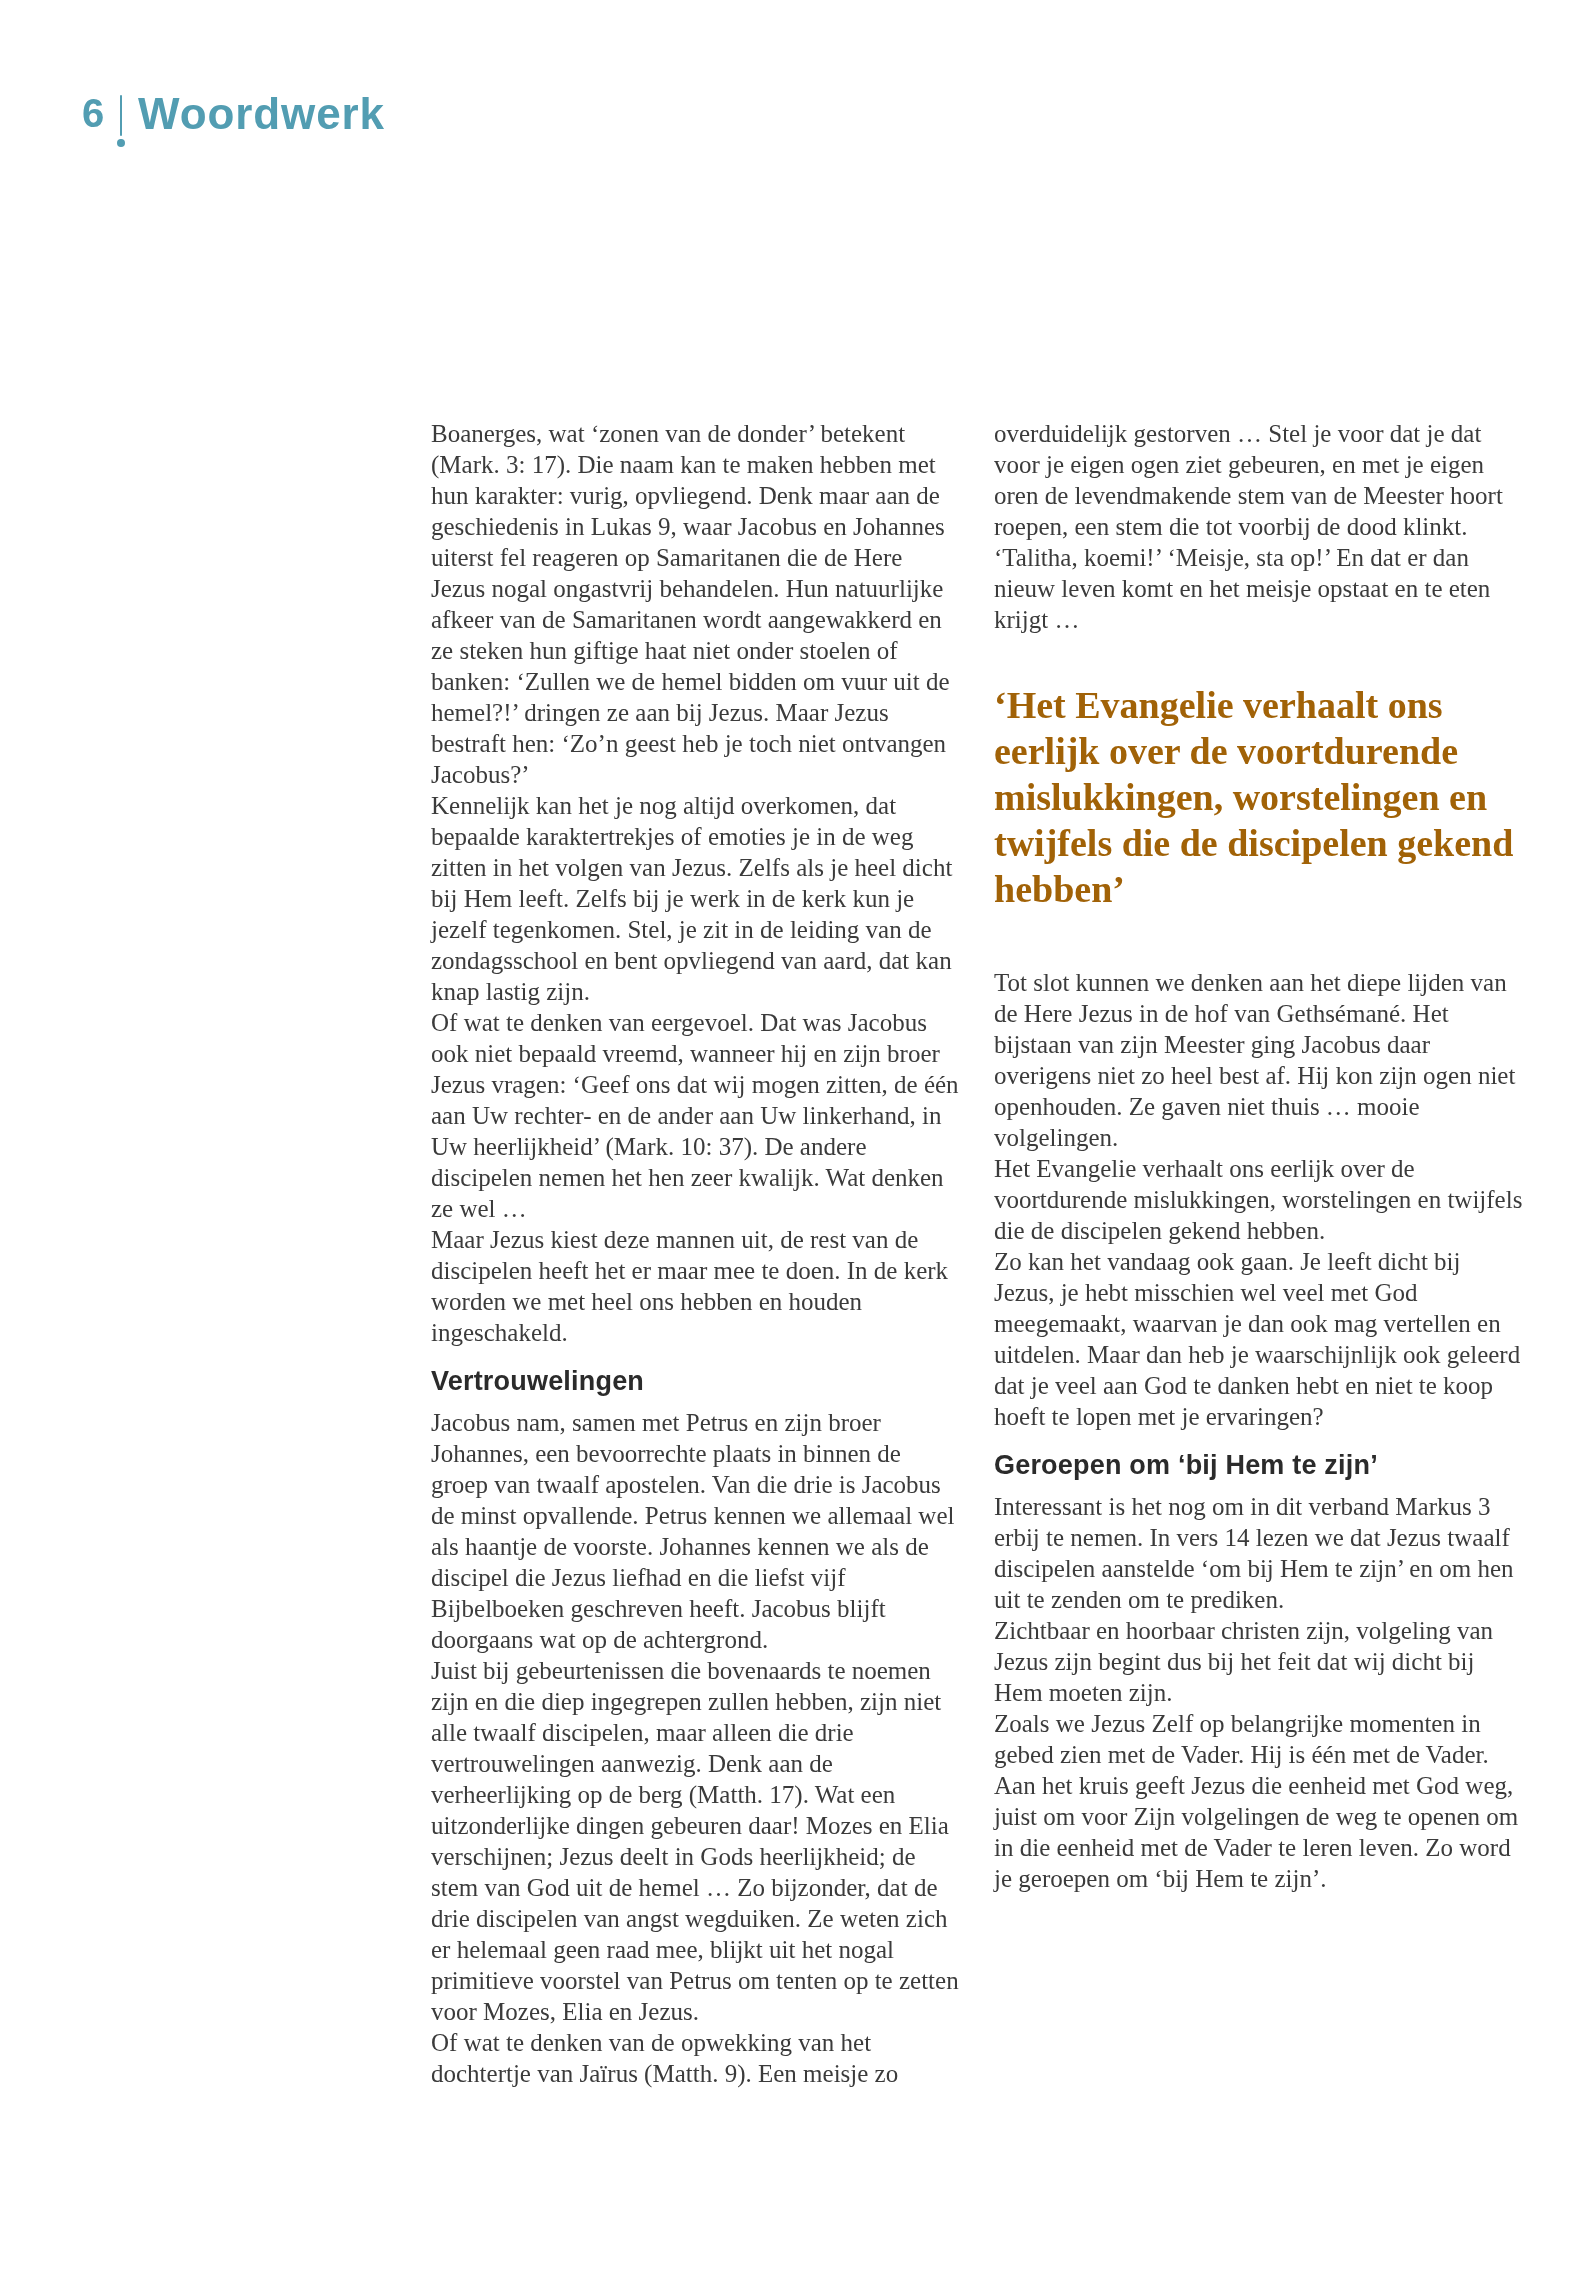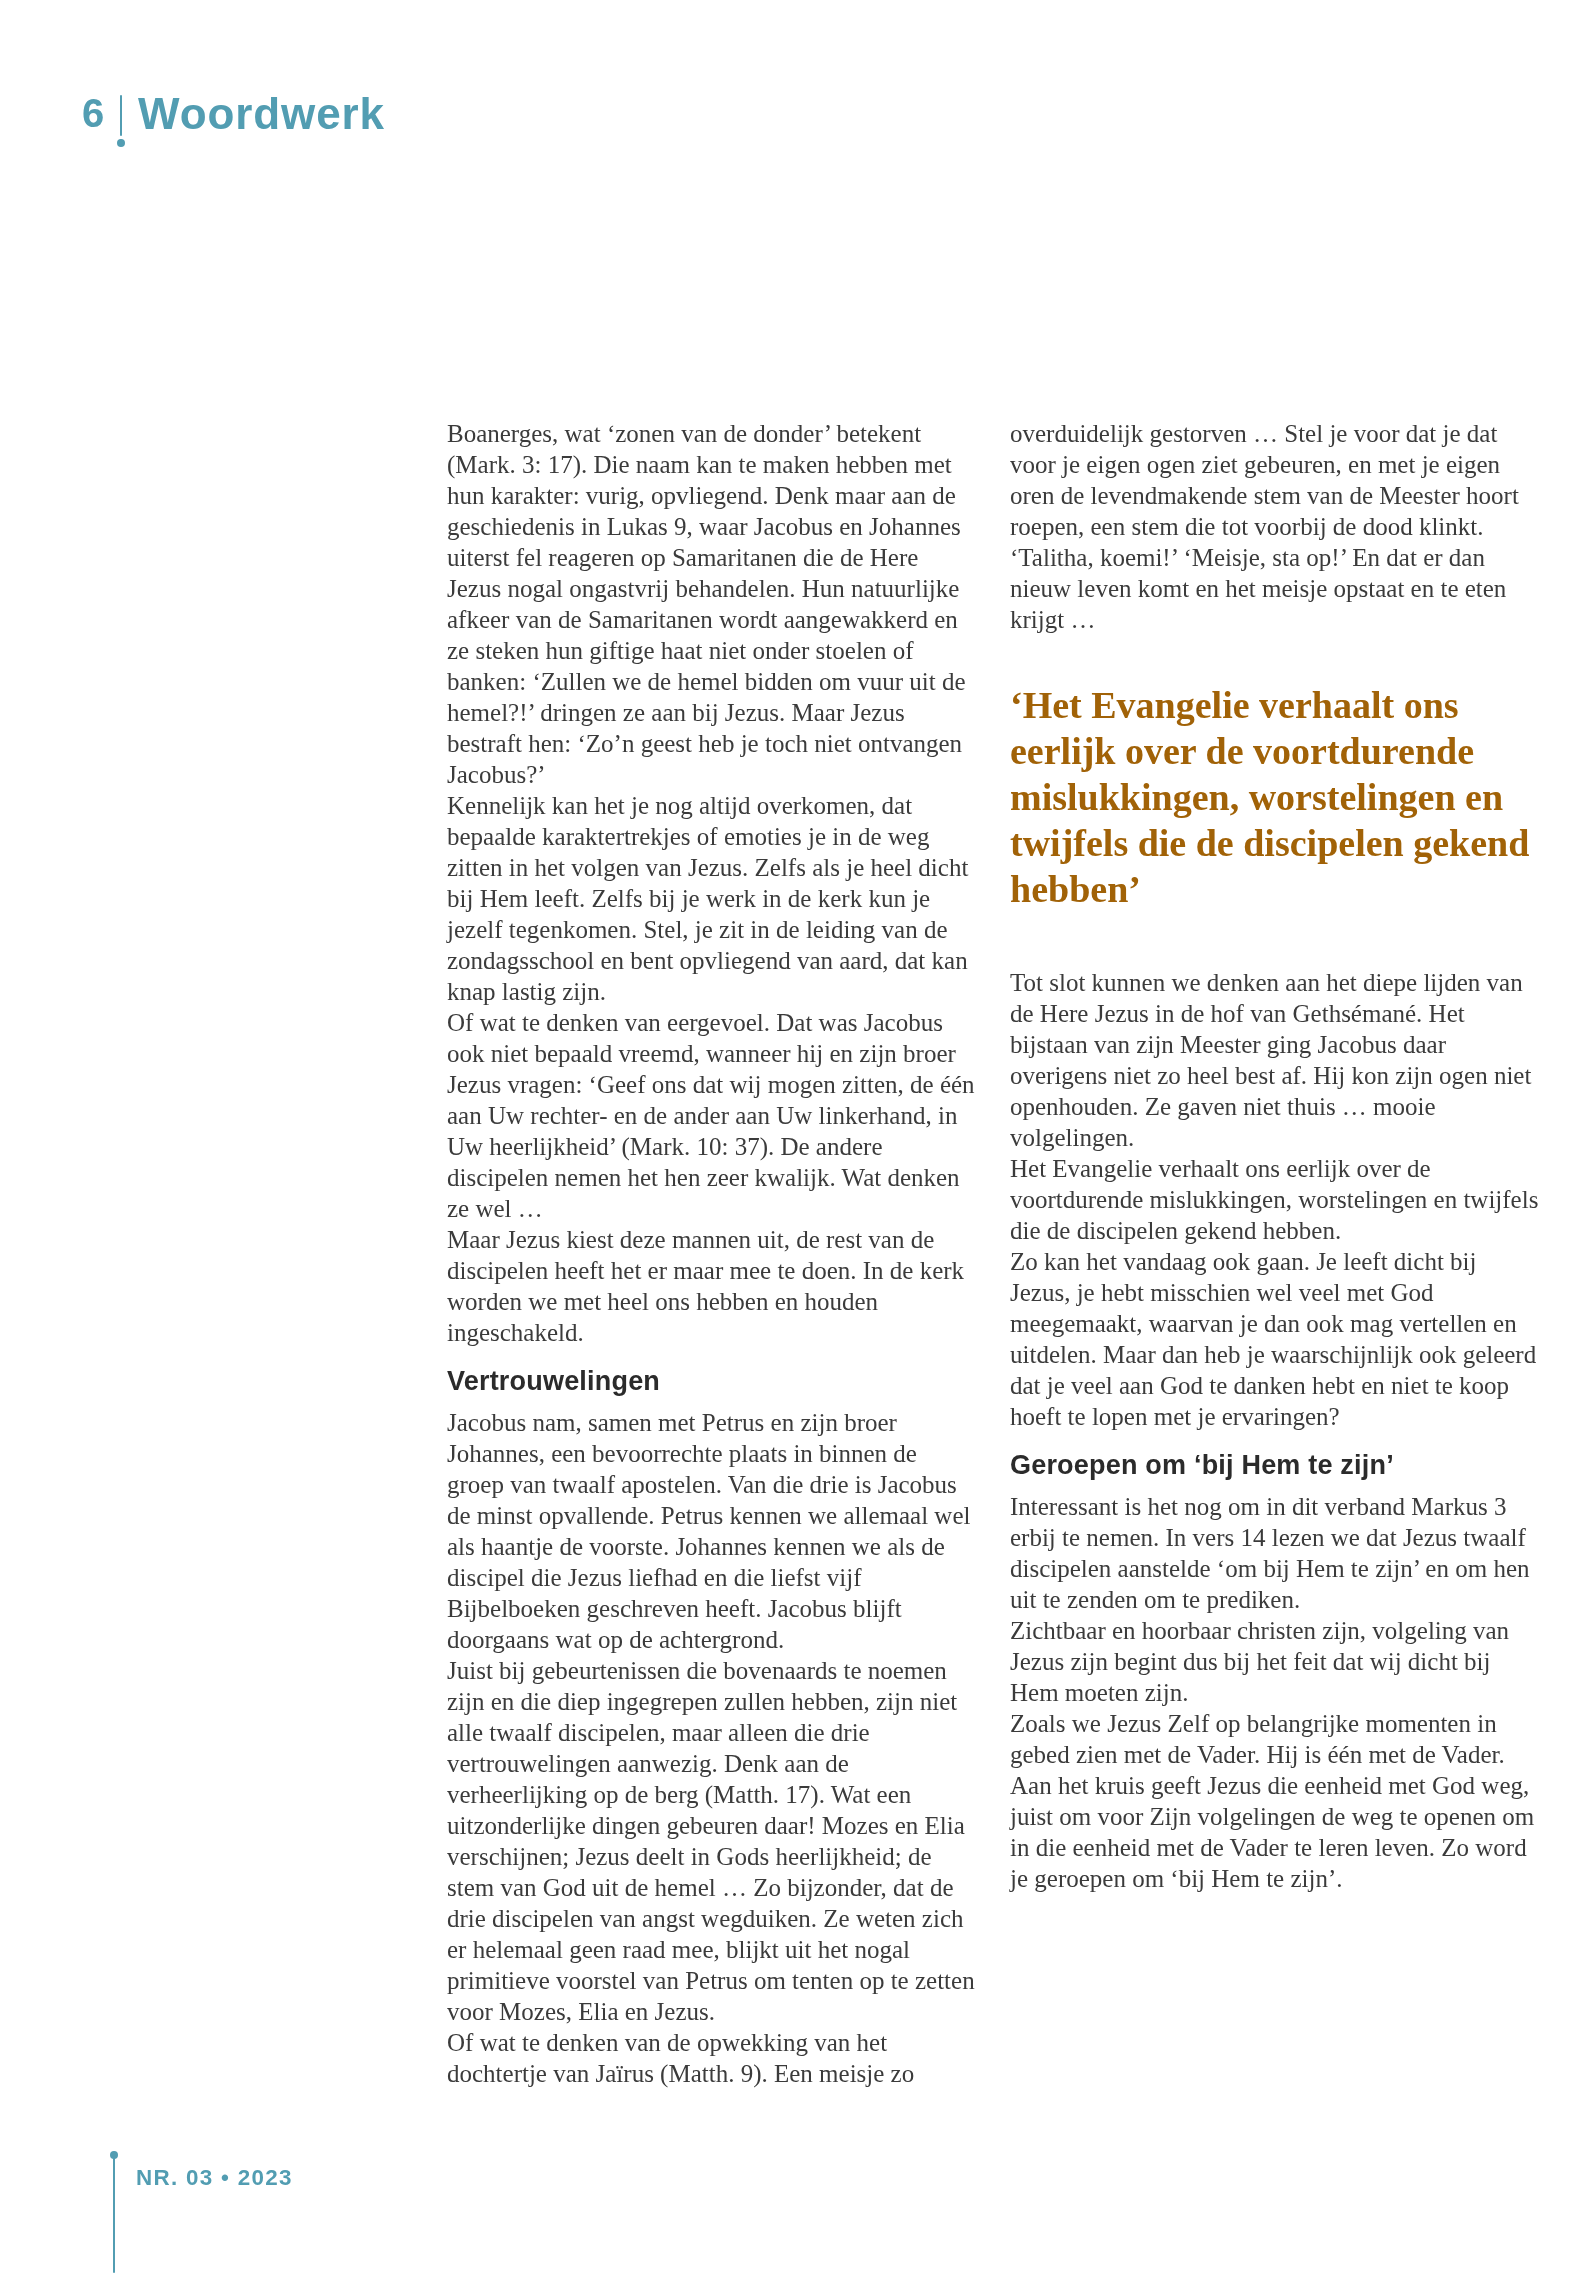--- a/index.html
+++ b/index.html
@@ -52,21 +52,20 @@
 
   
   .col{
     position:absolute;
     top:418px;
     width:530px;
     font-size:25px;
     line-height:31px;
     color:#3b3b3b;
     text-align:left;
-    margin-left:16px;
   }
   .col-left{left:431px;}
   .col-right{left:994px;}
   .col p{margin:0;}
   .subheading{
     font-family:"Liberation Sans",sans-serif;
     font-weight:700;
     font-size:27px;
     line-height:31px;
     color:#2b2b2b;
@@ -140,20 +139,15 @@
     <p>Tot slot kunnen we denken aan het diepe lijden van de Here Jezus in de hof van Gethsémané. Het bijstaan van zijn Meester ging Jacobus daar overigens niet zo heel best af. Hij kon zijn ogen niet openhouden. Ze gaven niet thuis … mooie volgelingen.</p>
     <p>Het Evangelie verhaalt ons eerlijk over de voortdurende mislukkingen, worstelingen en twijfels die de discipelen gekend hebben.</p>
     <p>Zo kan het vandaag ook gaan. Je leeft dicht bij Jezus, je hebt misschien wel veel met God meegemaakt, waarvan je dan ook mag vertellen en uitdelen. Maar dan heb je waarschijnlijk ook geleerd dat je veel aan God te danken hebt en niet te koop hoeft te lopen met je ervaringen?</p>
     <h2 class="subheading">Geroepen om ‘bij Hem te zijn’</h2>
     <p>Interessant is het nog om in dit verband Markus 3 erbij te nemen. In vers 14 lezen we dat Jezus twaalf discipelen aanstelde ‘om bij Hem te zijn’ en om hen uit te zenden om te prediken.</p>
     <p>Zichtbaar en hoorbaar christen zijn, volgeling van Jezus zijn begint dus bij het feit dat wij dicht bij Hem moeten zijn.</p>
     <p>Zoals we Jezus Zelf op belangrijke momenten in gebed zien met de Vader. Hij is één met de Vader.</p>
     <p>Aan het kruis geeft Jezus die eenheid met God weg, juist om voor Zijn volgelingen de weg te openen om in die eenheid met de Vader te leren leven. Zo word je geroepen om ‘bij Hem te zijn’.</p>
   </div>
 
-  <div class="page-footer">
-    <span class="issue-dot"></span>
-    <span class="issue-line"></span>
-    <span class="issue-label">NR. 03 • 2023</span>
-  </div>
 
 </div>
 
 
 </body></html>

